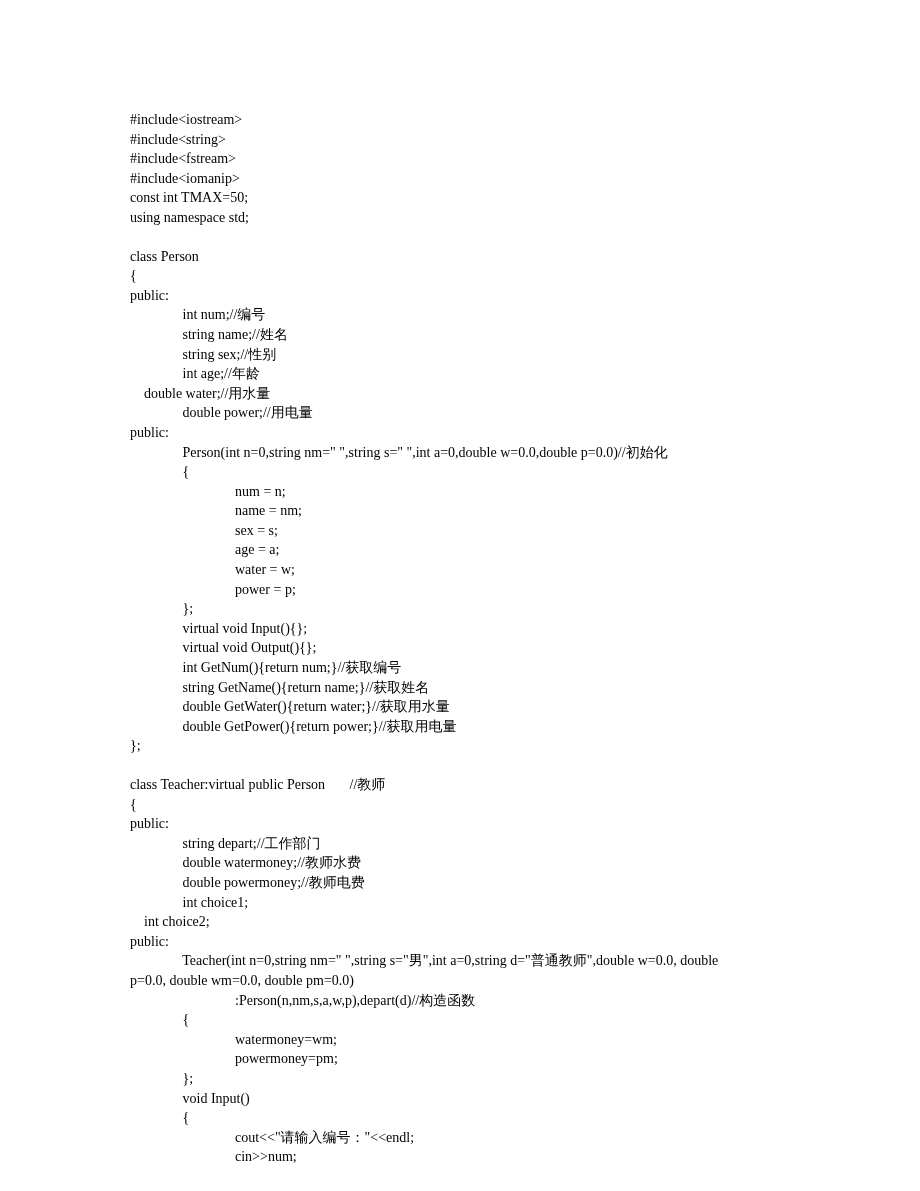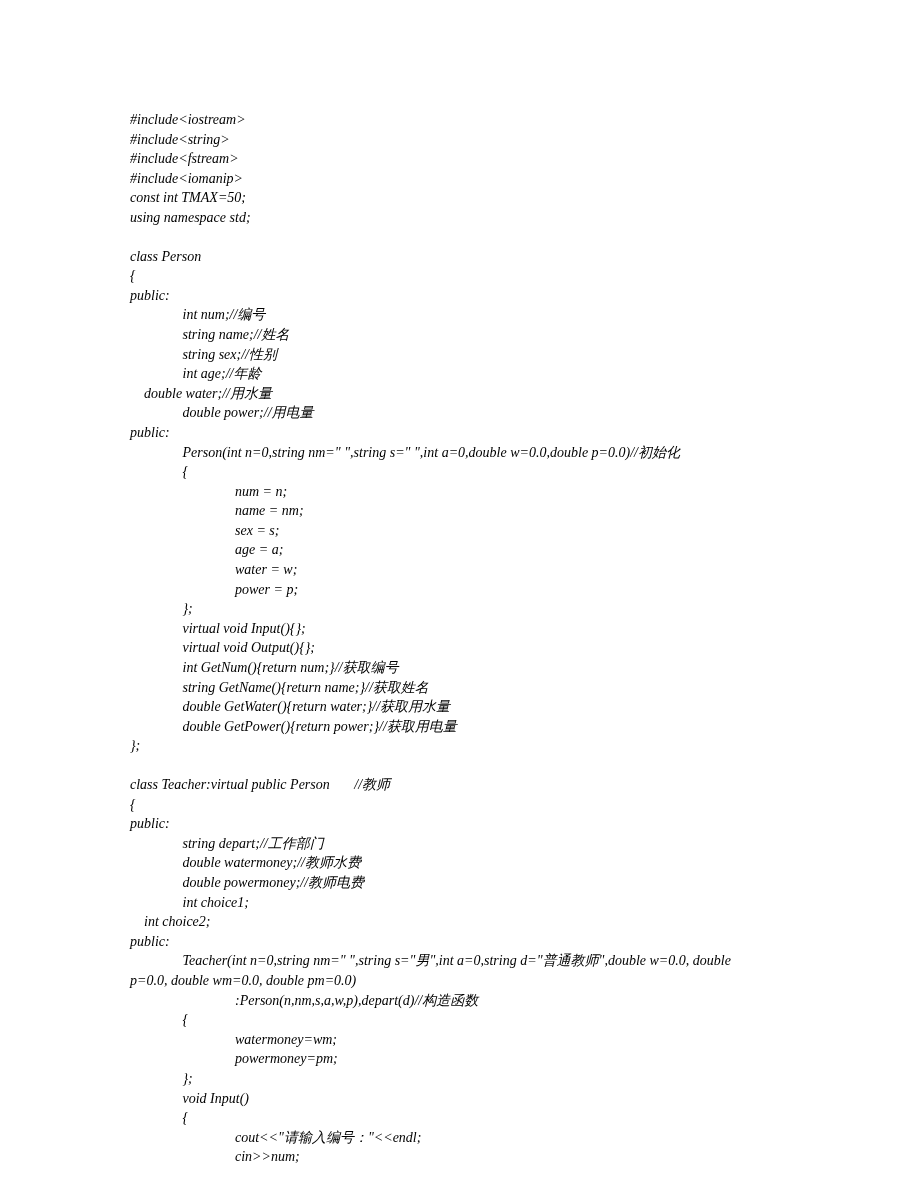--- a/index.html
+++ b/index.html
@@ -13,19 +13,18 @@
   }
   .page {
     width: 920px;
     min-height: 1191px;
     padding: 110px 130px 60px 130px;
     box-sizing: border-box;
     white-space: pre;
   }
   .code-line {
     min-height: 19px;
-    font-style: italic;
   }
 </style>
 </head>
 <body>
 
 <div class="page" id="code-container"><div class="code-line">#include&lt;iostream&gt;</div><div class="code-line">#include&lt;string&gt;</div><div class="code-line">#include&lt;fstream&gt;</div><div class="code-line">#include&lt;iomanip&gt;</div><div class="code-line">const int TMAX=50;</div><div class="code-line">using namespace std;</div><div class="code-line"></div><div class="code-line">class Person</div><div class="code-line">{</div><div class="code-line">public:</div><div class="code-line">               int num;//编号</div><div class="code-line">               string name;//姓名</div><div class="code-line">               string sex;//性别</div><div class="code-line">               int age;//年龄</div><div class="code-line">    double water;//用水量</div><div class="code-line">               double power;//用电量</div><div class="code-line">public:</div><div class="code-line">               Person(int n=0,string nm=" ",string s=" ",int a=0,double w=0.0,double p=0.0)//初始化</div><div class="code-line">               {</div><div class="code-line">                              num = n;</div><div class="code-line">                              name = nm;</div><div class="code-line">                              sex = s;</div><div class="code-line">                              age = a;</div><div class="code-line">                              water = w;</div><div class="code-line">                              power = p;</div><div class="code-line">               };</div><div class="code-line">               virtual void Input(){};</div><div class="code-line">               virtual void Output(){};</div><div class="code-line">               int GetNum(){return num;}//获取编号</div><div class="code-line">               string GetName(){return name;}//获取姓名</div><div class="code-line">               double GetWater(){return water;}//获取用水量</div><div class="code-line">               double GetPower(){return power;}//获取用电量</div><div class="code-line">};</div><div class="code-line"></div><div class="code-line">class Teacher:virtual public Person       //教师</div><div class="code-line">{</div><div class="code-line">public:</div><div class="code-line">               string depart;//工作部门</div><div class="code-line">               double watermoney;//教师水费</div><div class="code-line">               double powermoney;//教师电费</div><div class="code-line">               int choice1;</div><div class="code-line">    int choice2;</div><div class="code-line">public:</div><div class="code-line">               Teacher(int n=0,string nm=" ",string s="男",int a=0,string d="普通教师",double w=0.0, double</div><div class="code-line">p=0.0, double wm=0.0, double pm=0.0)</div><div class="code-line">                              :Person(n,nm,s,a,w,p),depart(d)//构造函数</div><div class="code-line">               {</div><div class="code-line">                              watermoney=wm;</div><div class="code-line">                              powermoney=pm;</div><div class="code-line">               };</div><div class="code-line">               void Input()</div><div class="code-line">               {</div><div class="code-line">                              cout&lt;&lt;"请输入编号："&lt;&lt;endl;</div><div class="code-line">                              cin&gt;&gt;num;</div></div>
 
 </body></html>

